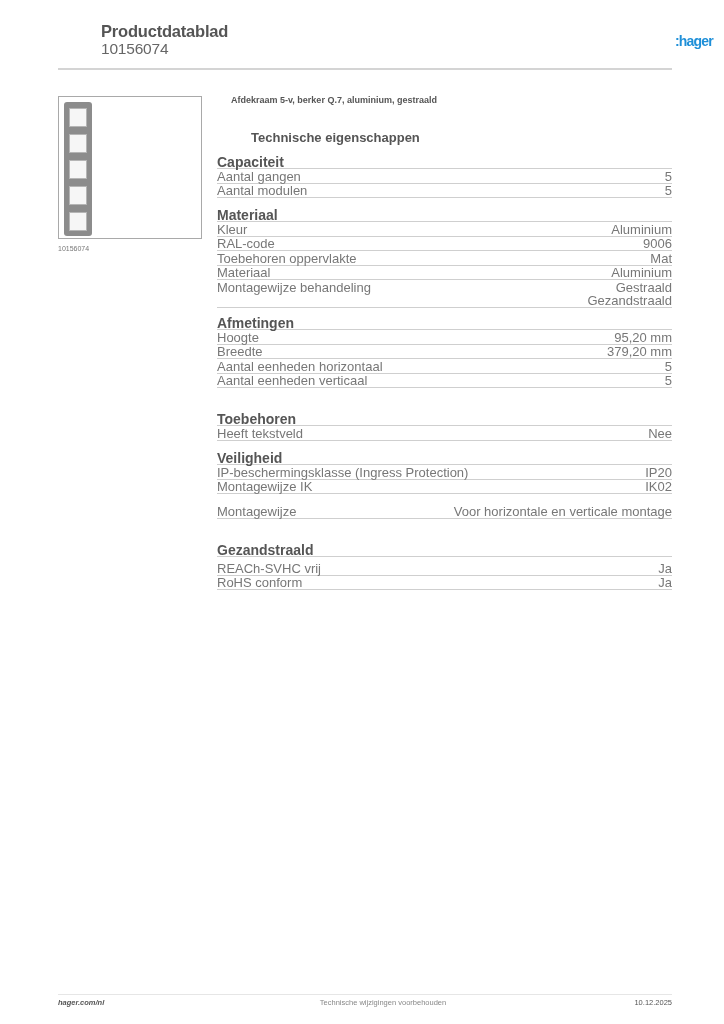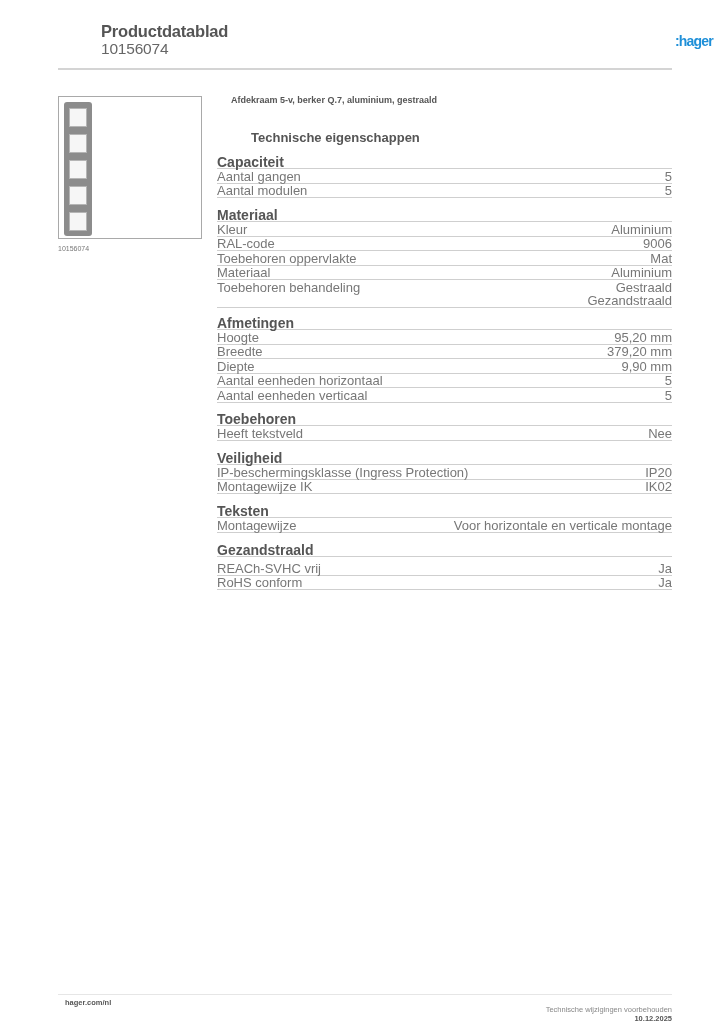--- a/index.html
+++ b/index.html
@@ -22,23 +22,23 @@
     .section-heading { position: absolute; left: 0; top: 35px; font-size: 13px; font-weight: bold; color: #555555; margin-left: 34px; }
 
     .group { position: absolute; left: 0; width: 455px; }
     .group-title { height: 14px; font-size: 14px; font-weight: bold; color: #555555; line-height: 14px; border-bottom: 1.5px solid #cfcfcf; }
     .row { display: flex; justify-content: space-between; font-size: 13px; color: #777777; line-height: 13px; border-bottom: 1.5px solid #cfcfcf; padding-top: 0.5px; }
     .row .lbl { white-space: nowrap; }
     .row .val { text-align: right; white-space: pre-line; }
 
     .footer-rule { position: absolute; left: 58px; top: 994px; width: 614px; height: 1px; background: #e6e6e6; }
     .footer { position: absolute; left: 58px; top: 998px; width: 614px; height: 12px; font-size: 7.5px; }
-    .footer-left { position: absolute; left: 7px; top: 0; font-weight: bold; color: #555; }
-    .footer-center { position: absolute; left: 0; width: 100%; text-align: right; top: 7px; color: #888; padding-left: 36px; }
-    .footer-right { position: absolute; right: 0; top: 0; font-weight: bold; color: #555; margin-top: 16px; }
+    .footer-left { position: absolute; left: 0; top: 0; font-weight: bold; color: #555; font-style: italic; }
+    .footer-center { position: absolute; left: 0; width: 100%; text-align: center; top: 0; color: #888; padding-left: 36px; }
+    .footer-right { position: absolute; right: 0; top: 0; font-weight: normal; color: #555; }
   </style>
 </head>
 <body>
 
 <div class="header">
   <div class="doc-title">Productdatablad</div>
   <div class="doc-number">10156074</div>
   <div class="logo"><span>:hager</span></div>
 </div>
 <div class="header-rule"></div>
@@ -82,39 +82,35 @@
       </div>
     <div class="row">
         <span class="lbl">Toebehoren oppervlakte</span>
         <span class="val">Mat</span>
       </div>
     <div class="row">
         <span class="lbl">Materiaal</span>
         <span class="val">Aluminium</span>
       </div>
     <div class="row">
-        <span class="lbl">Toebehoren behandeling</span>
+        <span class="lbl">Montagewijze behandeling</span>
         <span class="val">Gestraald
 Gezandstraald</span>
       </div>
   </div>
 
   <div class="group" style="top:221px">
     <div class="group-title">Afmetingen</div>
     <div class="row">
         <span class="lbl">Hoogte</span>
         <span class="val">95,20 mm</span>
       </div>
     <div class="row">
         <span class="lbl">Breedte</span>
         <span class="val">379,20 mm</span>
-      </div>
-    <div class="row">
-        <span class="lbl">Diepte</span>
-        <span class="val">9,90 mm</span>
       </div>
     <div class="row">
         <span class="lbl">Aantal eenheden horizontaal</span>
         <span class="val">5</span>
       </div>
     <div class="row">
         <span class="lbl">Aantal eenheden verticaal</span>
         <span class="val">5</span>
       </div>
   </div>
@@ -133,21 +129,20 @@
         <span class="lbl">IP-beschermingsklasse (Ingress Protection)</span>
         <span class="val">IP20</span>
       </div>
     <div class="row">
         <span class="lbl">Montagewijze IK</span>
         <span class="val">IK02</span>
       </div>
   </div>
 
   <div class="group" style="top:409px">
-    <div class="group-title">Teksten</div>
     <div class="row">
         <span class="lbl">Montagewijze</span>
         <span class="val">Voor horizontale en verticale montage</span>
       </div>
   </div>
 
   <div class="group" style="top:448px">
     <div class="group-title" style="margin-bottom:4px">Gezandstraald</div>
     <div class="row">
         <span class="lbl">REACh-SVHC vrij</span>

